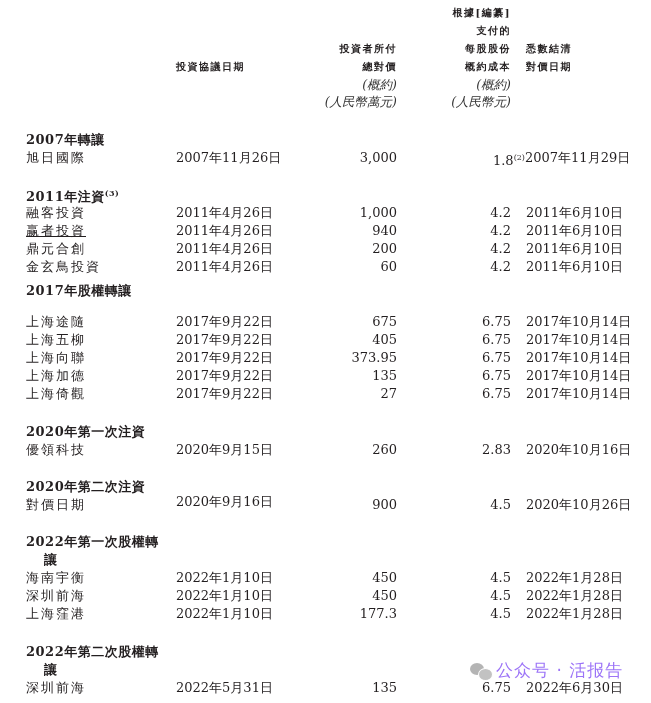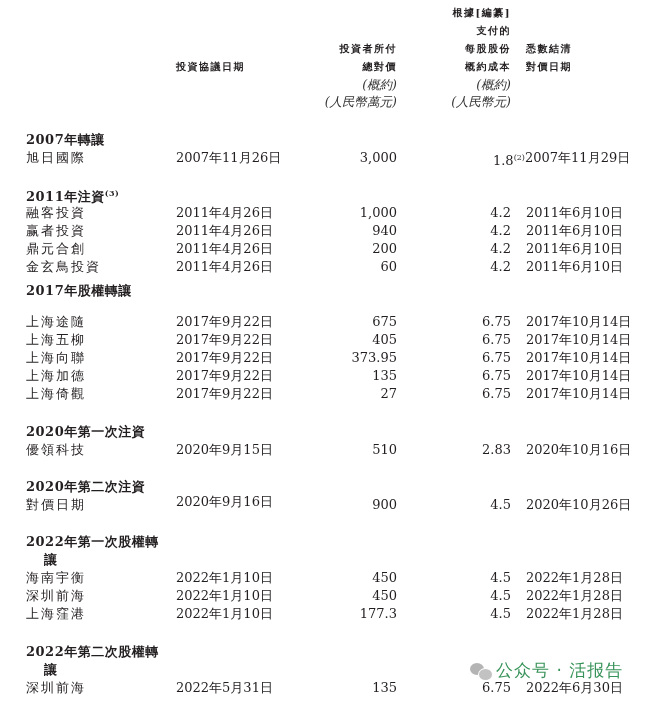--- a/index.html
+++ b/index.html
@@ -8,21 +8,21 @@
   .abs { position:absolute; white-space:nowrap; line-height:18px; }
   .hdr { font-weight:bold; font-size:10px; letter-spacing:1.5px; }
   .hdr-it { font-style:italic; font-size:12.5px; color:#333; }
   .sec { font-weight:bold; font-size:13px; letter-spacing:0.5px; left:26px; }
   .name { left:26px; letter-spacing:2px; }
   .date { left:176px; }
   .amt { right:254px; text-align:right; }
   .cost { right:140px; }
   .settle { left:526px; }
   sup { font-size:8px; vertical-align:5px; }
-  .wm { position:absolute; left:470px; top:659px; color:#15803d; font-family:"DejaVu Sans","Liberation Sans",sans-serif;
+  .wm { position:absolute; left:470px; top:659px; color:#8b5cf6; font-family:"DejaVu Sans","Liberation Sans",sans-serif;
         font-size:17px; letter-spacing:1px; opacity:0.85; display:flex; align-items:center; gap:4px; }
   .wm-icon { width:22px; height:18px; position:relative; }
   .wm-icon .b1 { position:absolute; left:0; top:1px; width:14px; height:12px; border-radius:50%; background:#a8a8a8; }
   .wm-icon .b2 { position:absolute; left:8px; top:6px; width:13px; height:11px; border-radius:50%; background:#b8b8b8; border:1px solid #fff; }
 </style>
 </head>
 <body>
 
 <div>
   <div class="abs hdr" style="left:176px;top:58px;">投資協議日期</div>
@@ -57,21 +57,21 @@
 <div>
   <div class="abs sec" style="top:184px;"><span>2011年注資</span><sup>(3)</sup></div>
   <div>
     <div class="abs name" style="top:204px;">融客投資</div>
     <div class="abs date" style="top:204px;">2011年4月26日</div>
     <div class="abs amt" style="top:204px;">1,000</div>
     <div class="abs cost" style="top:204px;">4.2</div>
     <div class="abs settle" style="top:204px;">2011年6月10日</div>
   </div>
   <div>
-    <div class="abs name" style="top:222px;">赢者投資</div>
+    <div class="abs name" style="top:222px;text-decoration:underline;">赢者投資</div>
     <div class="abs date" style="top:222px;">2011年4月26日</div>
     <div class="abs amt" style="top:222px;">940</div>
     <div class="abs cost" style="top:222px;">4.2</div>
     <div class="abs settle" style="top:222px;">2011年6月10日</div>
   </div>
   <div>
     <div class="abs name" style="top:240px;">鼎元合創</div>
     <div class="abs date" style="top:240px;">2011年4月26日</div>
     <div class="abs amt" style="top:240px;">200</div>
     <div class="abs cost" style="top:240px;">4.2</div>
@@ -123,21 +123,21 @@
     <div class="abs cost" style="top:385px;">6.75</div>
     <div class="abs settle" style="top:385px;">2017年10月14日</div>
   </div>
 </div>
 
 <div>
   <div class="abs sec" style="top:423px;">2020年第一次注資</div>
   <div>
     <div class="abs name" style="top:441px;">優領科技</div>
     <div class="abs date" style="top:441px;">2020年9月15日</div>
-    <div class="abs amt" style="top:441px;">510</div>
+    <div class="abs amt" style="top:441px;">260</div>
     <div class="abs cost" style="top:441px;">2.83</div>
     <div class="abs settle" style="top:441px;">2020年10月16日</div>
   </div>
 </div>
 
 <div>
   <div class="abs sec" style="top:478px;">2020年第二次注資</div>
   <div>
     <div class="abs name" style="top:496px;">對價日期</div>
     <div class="abs date" style="top:493px;">2020年9月16日</div>

